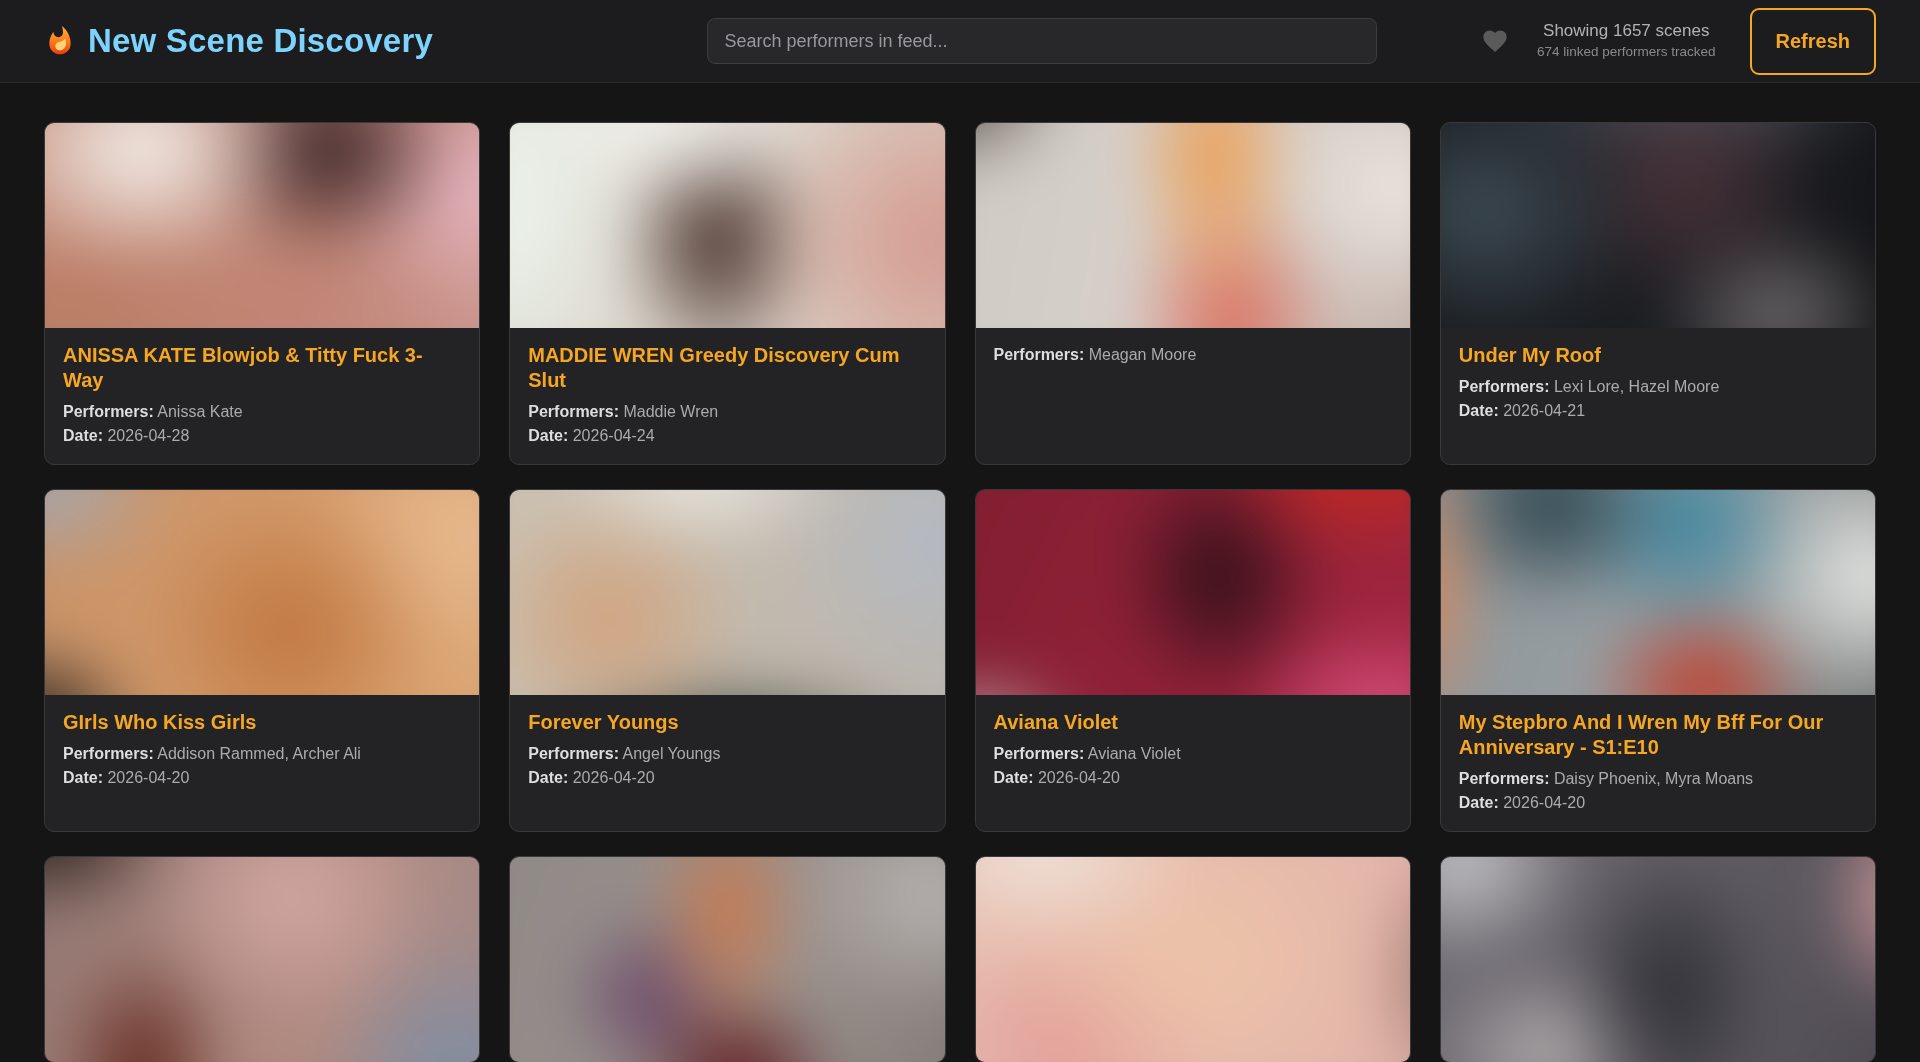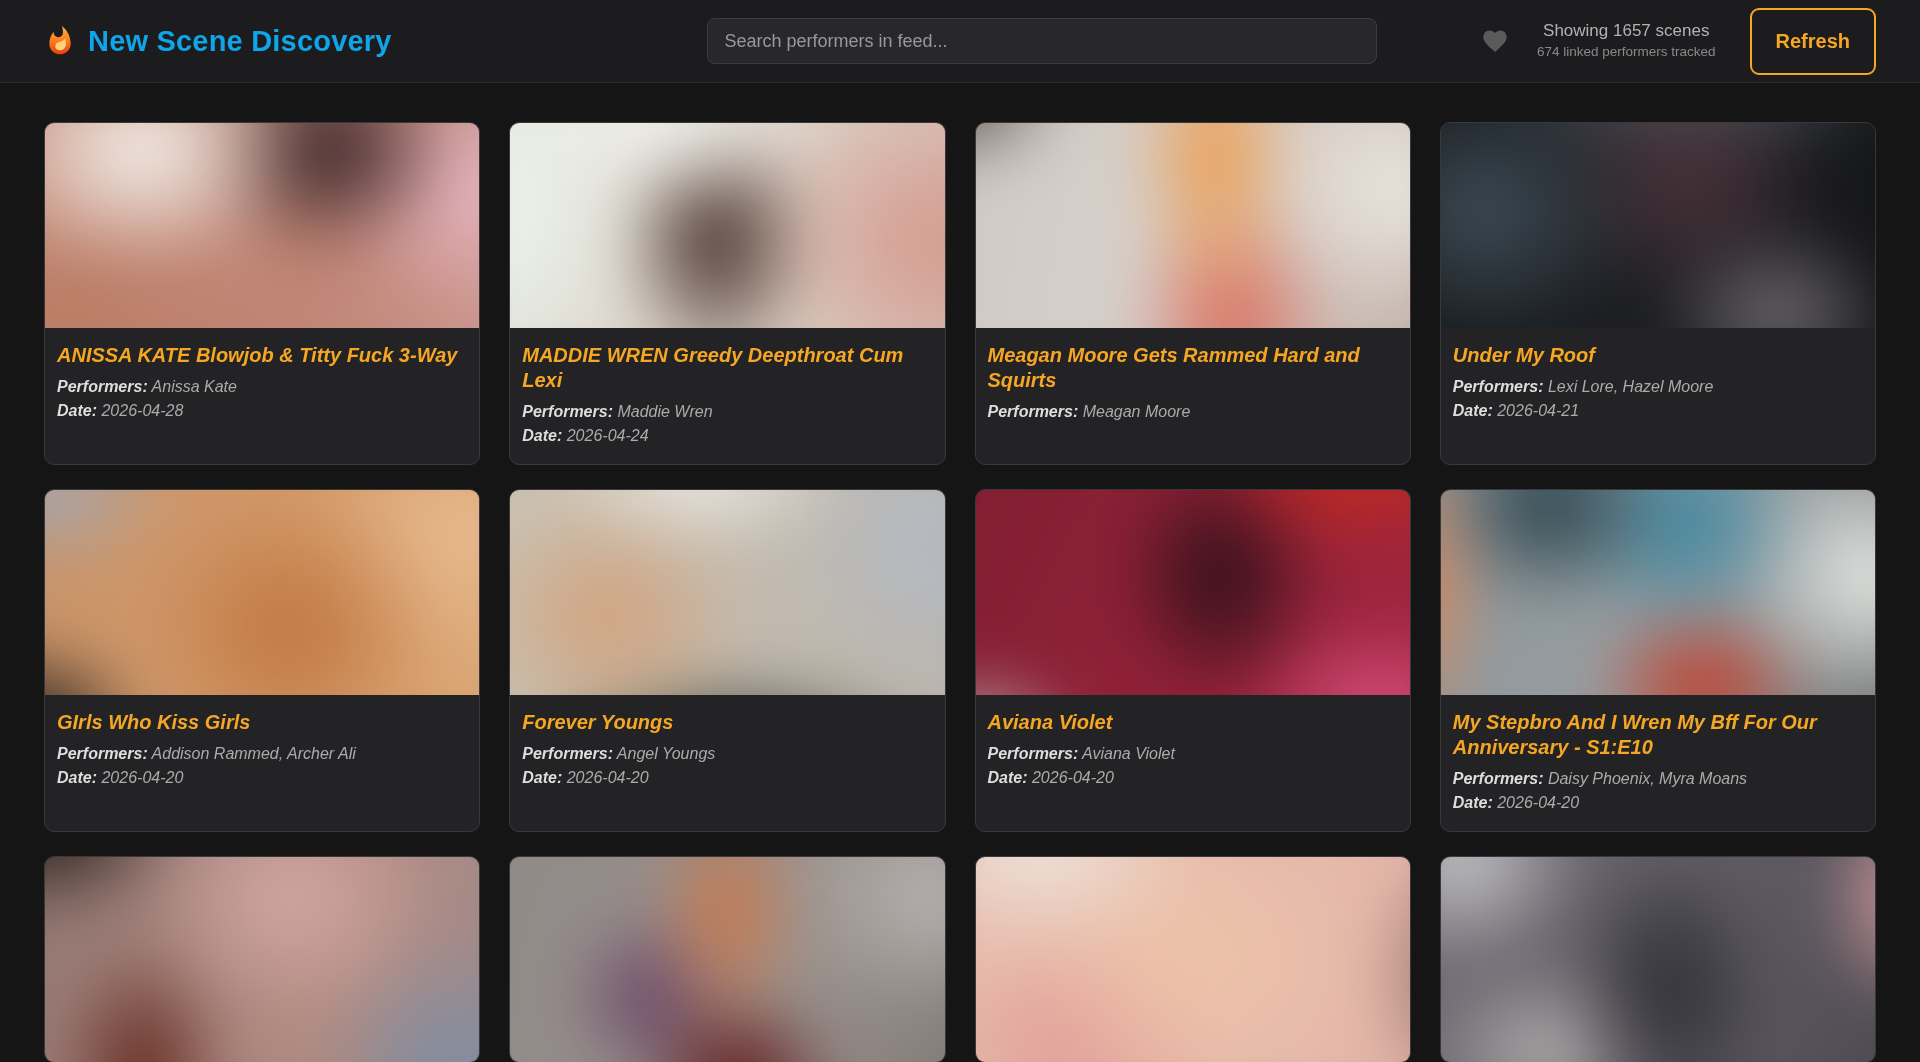--- a/index.html
+++ b/index.html
@@ -14,21 +14,21 @@
   .header {
     height:83px;
     background:#1c1c1e;
     border-bottom:1px solid #2d2d2f;
     display:flex;
     align-items:center;
     padding:0 44px;
   }
   .brand { display:flex; align-items:center; gap:12px; width:560px; }
   .brand svg { width:32px; height:32px; }
-  .brand h1 { font-size:29px; font-weight:bold; color:#0ea5e9; letter-spacing:.2px; }
+  .brand h1 { font-size:33px; font-weight:bold; color:#7dd3fc; letter-spacing:.2px; }
 
   .search-wrap { flex:1; display:flex; justify-content:center; }
   .search-input {
     width:670px; height:46px;
     background:#28282a;
     border:1px solid #3d3d3f;
     border-radius:8px;
     color:#e8e8e8;
     font-size:18px;
     font-family:"Liberation Sans", sans-serif;
@@ -75,21 +75,21 @@
   }
   .thumb {
     position:relative;
     height:205px;
     overflow:hidden;
     background:#333;
     flex:none;
   }
   .thumb i { position:absolute; inset:-55px; display:block; filter:blur(26px); }
 
-  .info { padding:15px 18px 16px 12px;font-style:italic; }
+  .info { padding:15px 18px 16px 18px; }
   .title {
     color:#f5a623;
     font-size:20px;
     line-height:1.25;
     font-weight:bold;
     margin-bottom:7px;
   }
   .meta { font-size:16px; line-height:1.5; color:#ababab; }
   .meta b { color:#dedede; font-weight:bold; }
 
@@ -216,32 +216,31 @@
       <p class="meta"><b>Performers:</b> <span>Anissa Kate</span></p>
       <p class="meta"><b>Date:</b> <span>2026-04-28</span></p>
     </div>
   </article>
 
   <article class="card">
     <div class="thumb t2">
         <i></i>
       </div>
     <div class="info">
-      <h3 class="title">MADDIE WREN Greedy Deepthroat Cum Lexi</h3>
+      <h3 class="title">MADDIE WREN Greedy Discovery Cum Slut</h3>
       <p class="meta"><b>Performers:</b> <span>Maddie Wren</span></p>
       <p class="meta"><b>Date:</b> <span>2026-04-24</span></p>
     </div>
   </article>
 
   <article class="card">
     <div class="thumb t3">
         <i></i>
       </div>
     <div class="info">
-      <h3 class="title">Meagan Moore Gets Rammed Hard and Squirts</h3>
       <p class="meta"><b>Performers:</b> <span>Meagan Moore</span></p>
     </div>
   </article>
 
   <article class="card">
     <div class="thumb t4">
         <i></i>
       </div>
     <div class="info">
       <h3 class="title">Under My Roof</h3>

